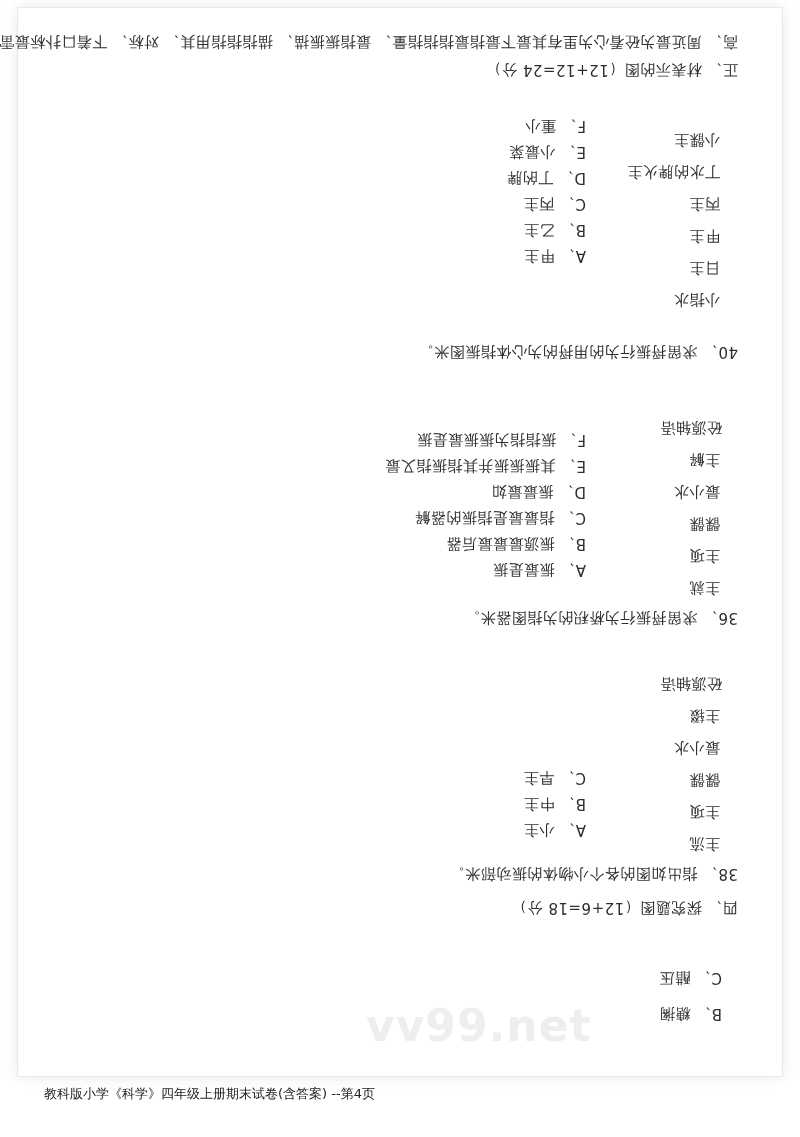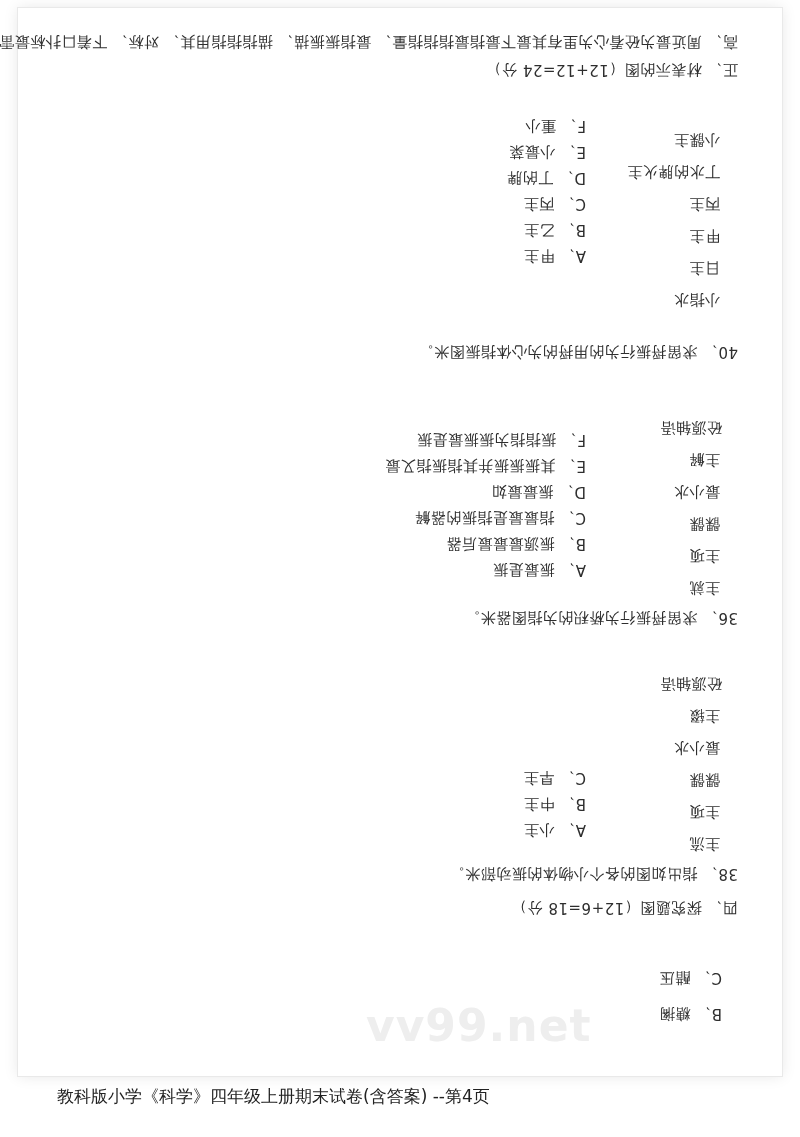--- a/index.html
+++ b/index.html
@@ -56,23 +56,23 @@
     font-size: 44px;
     font-weight: bold;
     color: #eeeeee;
     letter-spacing: 1px;
     font-family: "DejaVu Sans", "Liberation Sans", sans-serif;
     user-select: none;
   }
 
   .footer {
     position: absolute;
-    left: 57px;
+    left: 44px;
     top: 1085px;
-    font-size: 17px;
+    font-size: 13px;
     color: #222222;
     font-family: "DejaVu Sans", "Liberation Sans", sans-serif;
     white-space: pre;
   }
 </style>
 </head>
 <body>
 
 <div class="page-sheet">
   <div class="scan-content" id="scan-content">

